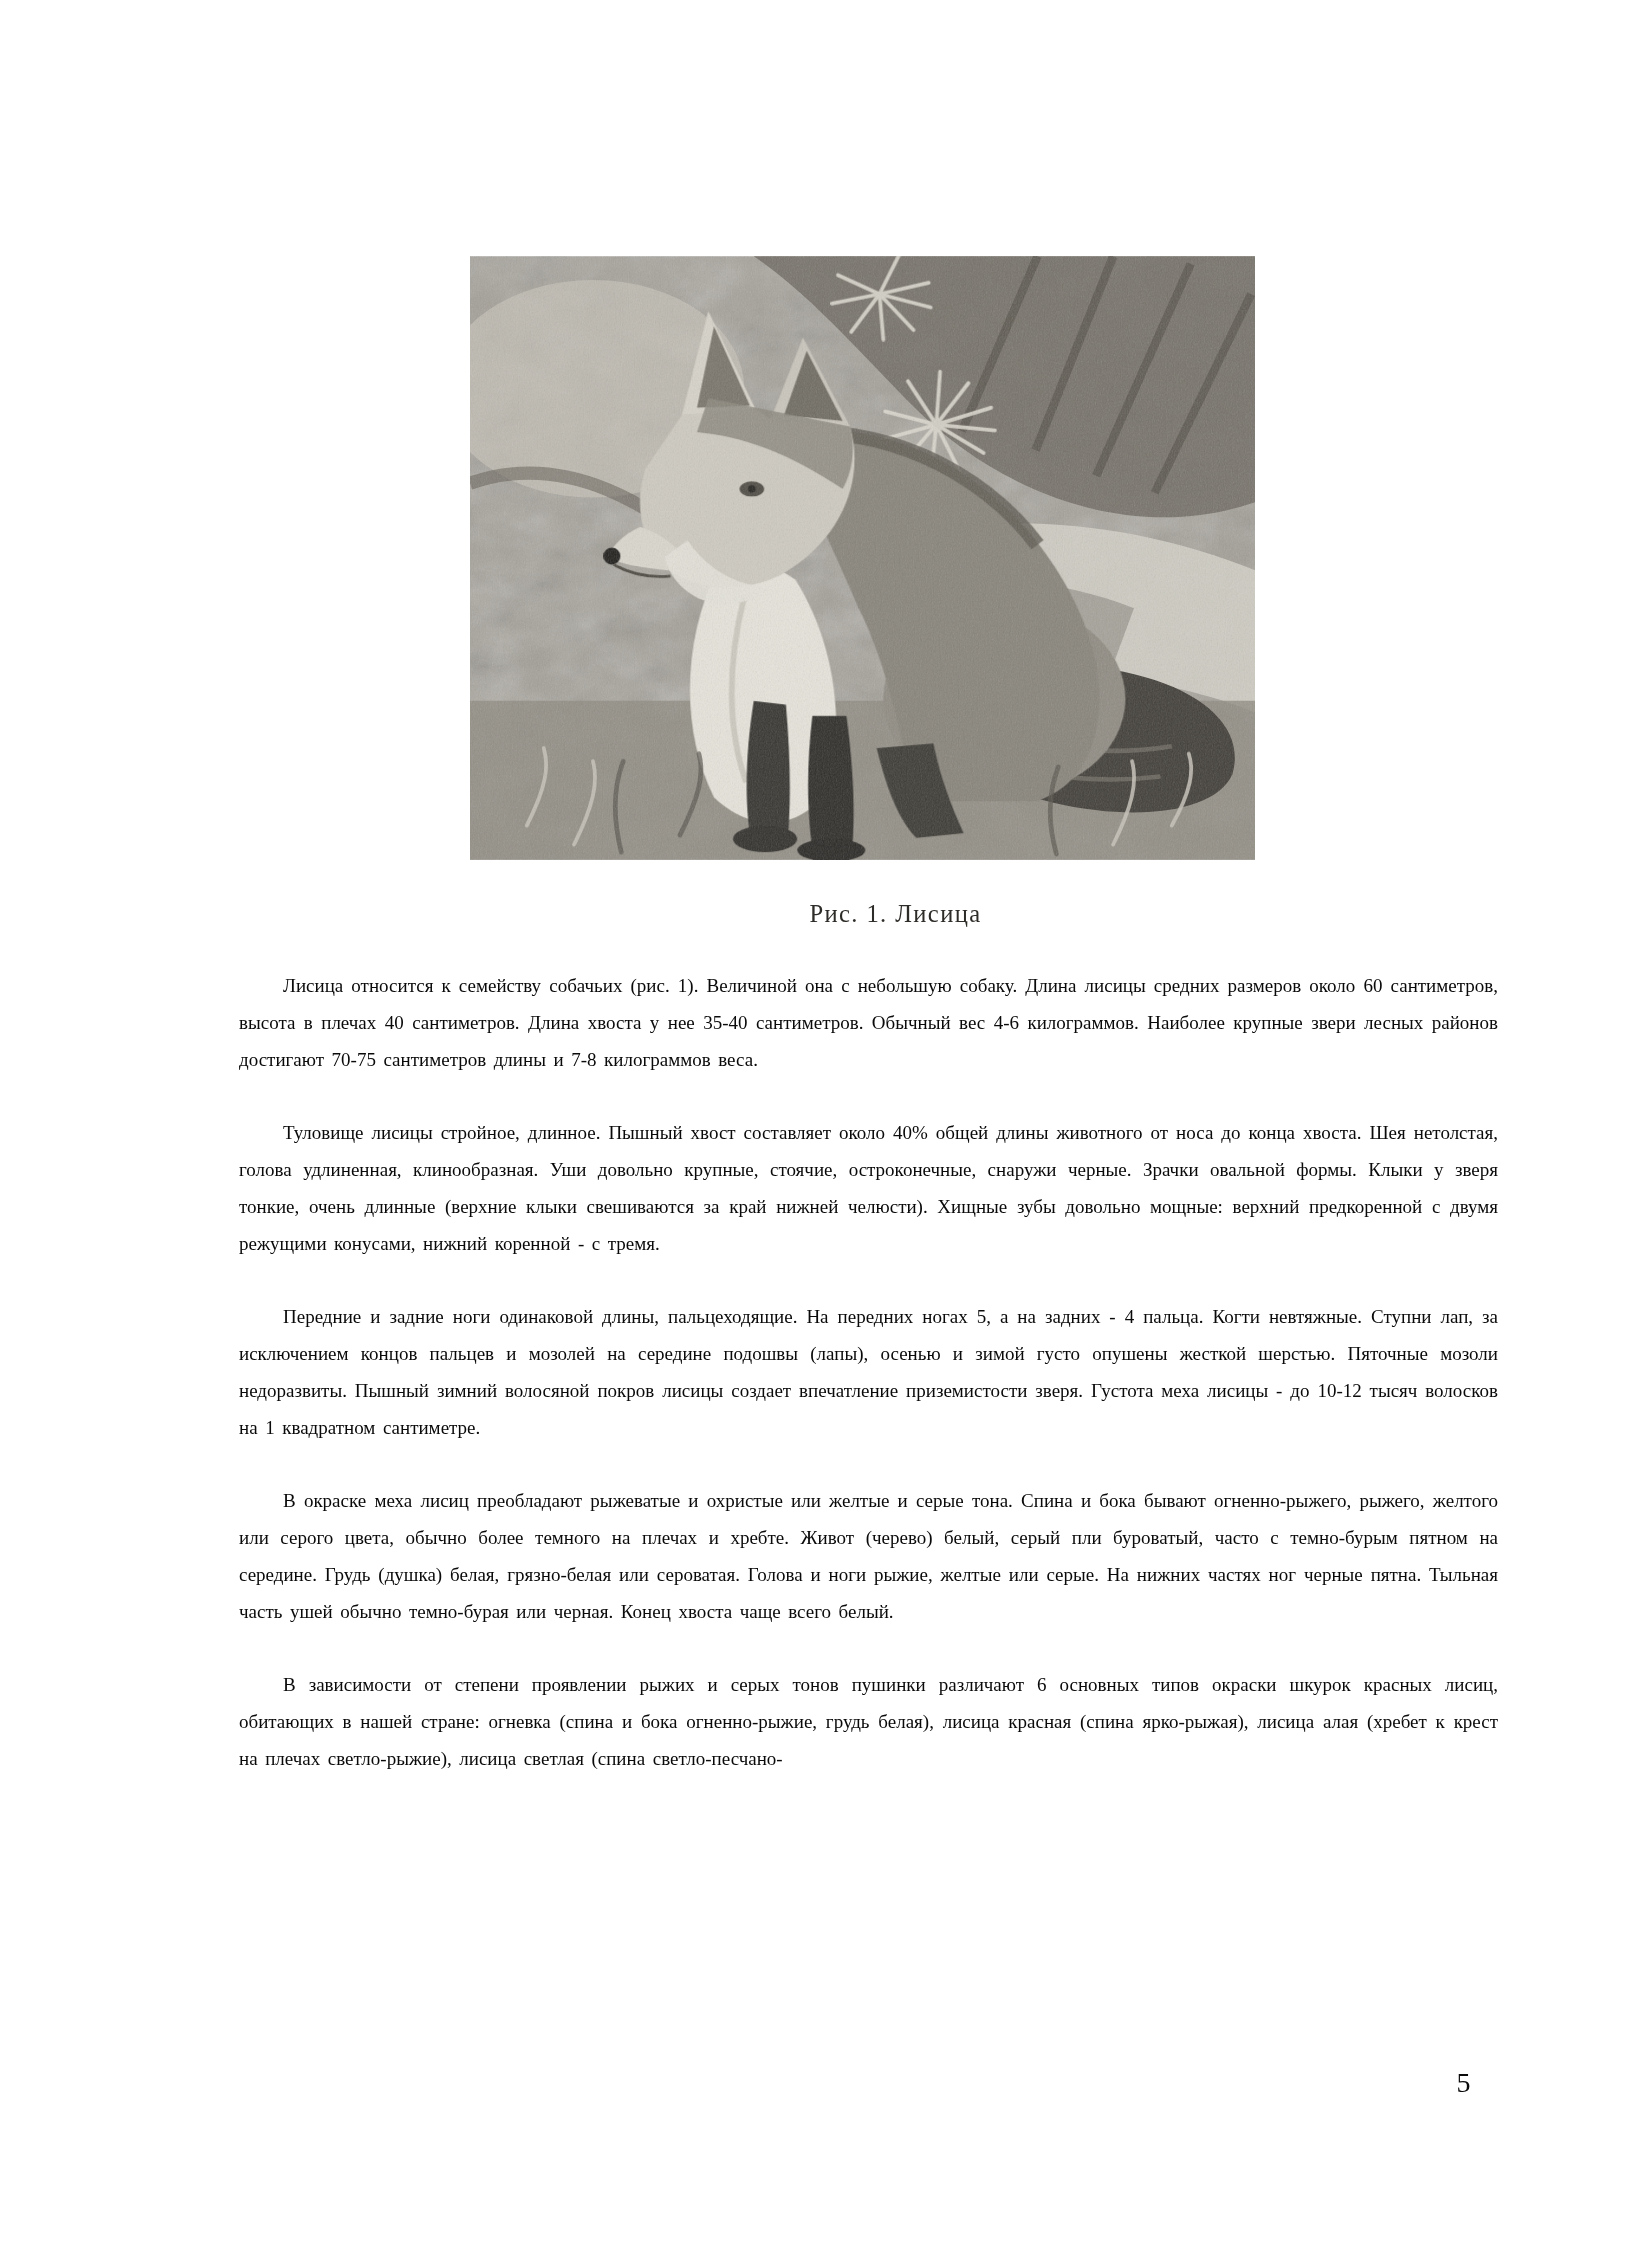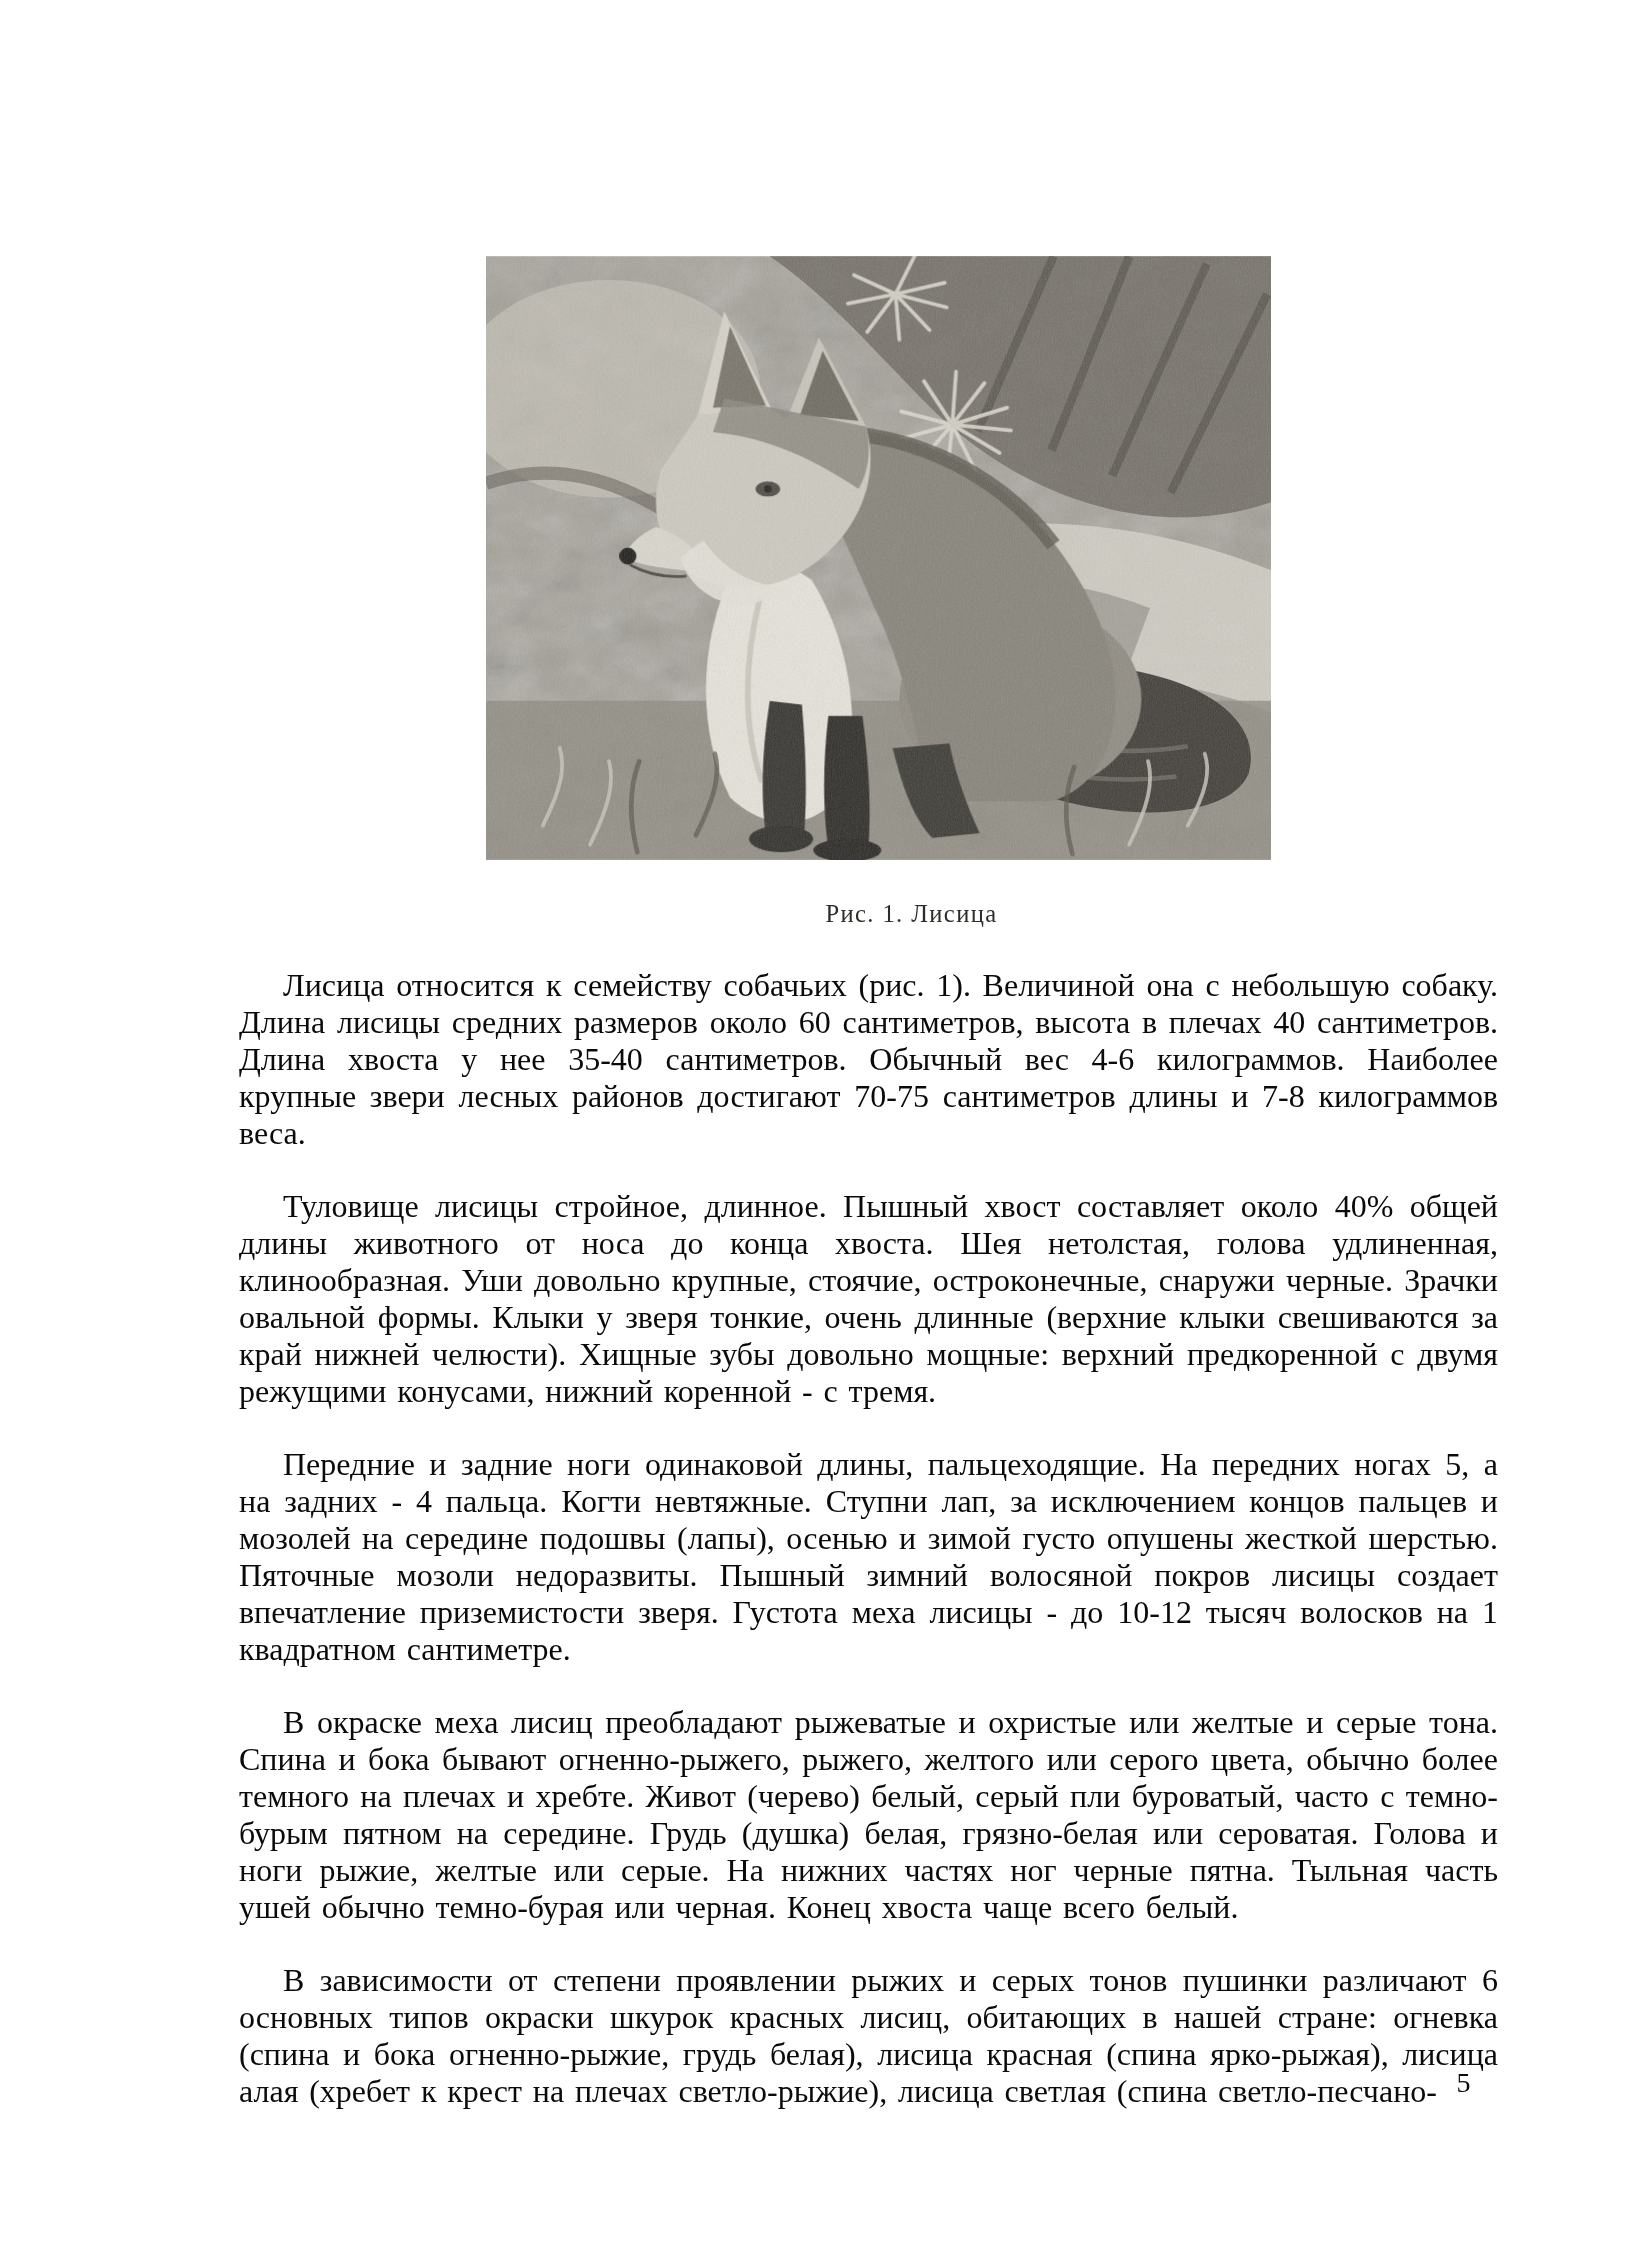--- a/index.html
+++ b/index.html
@@ -19,42 +19,42 @@
     width:1650px;
     margin:0;
     text-align:center;
     font-size:37px;
     line-height:42px;
     font-weight:bold;
     letter-spacing:0.5px;
   }
   .figure-block{
     position:absolute;
-    left:486px;
+    left:470px;
     top:256px;
     width:851px;
   }
   .fox-photo{
     display:block;
     width:785px;
     height:604px;
   }
   .figure-caption{
     margin-top:40px;
     text-align:center;
     font-size:24.6px;
     letter-spacing:1.4px;
     color:#2e2c28;
   }
   .body-text{
     position:absolute;
     left:239px;
     top:967px;
     width:1259px;
-    font-size:32px;
+    font-size:19px;
     line-height:37px;
     text-align:justify;
     word-spacing:2.8px;
   }
   .body-text p{
     margin:0 0 36px 0;
     text-indent:44px;
   }
   .page-number{
     position:absolute;

